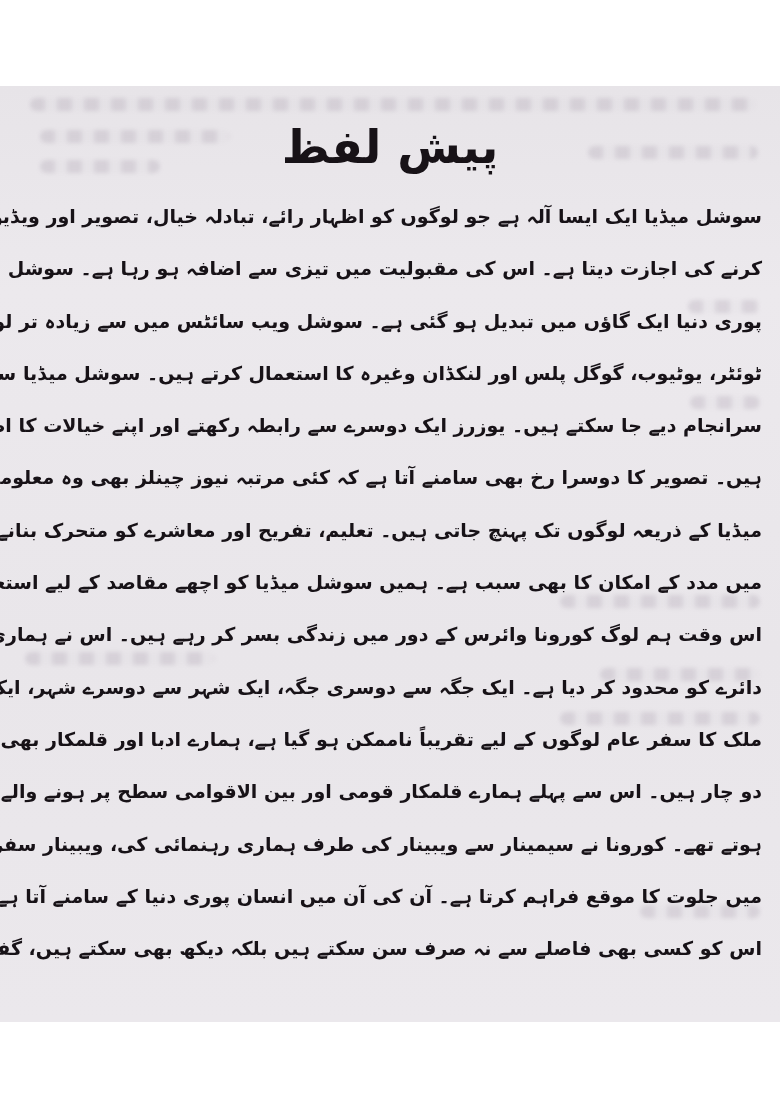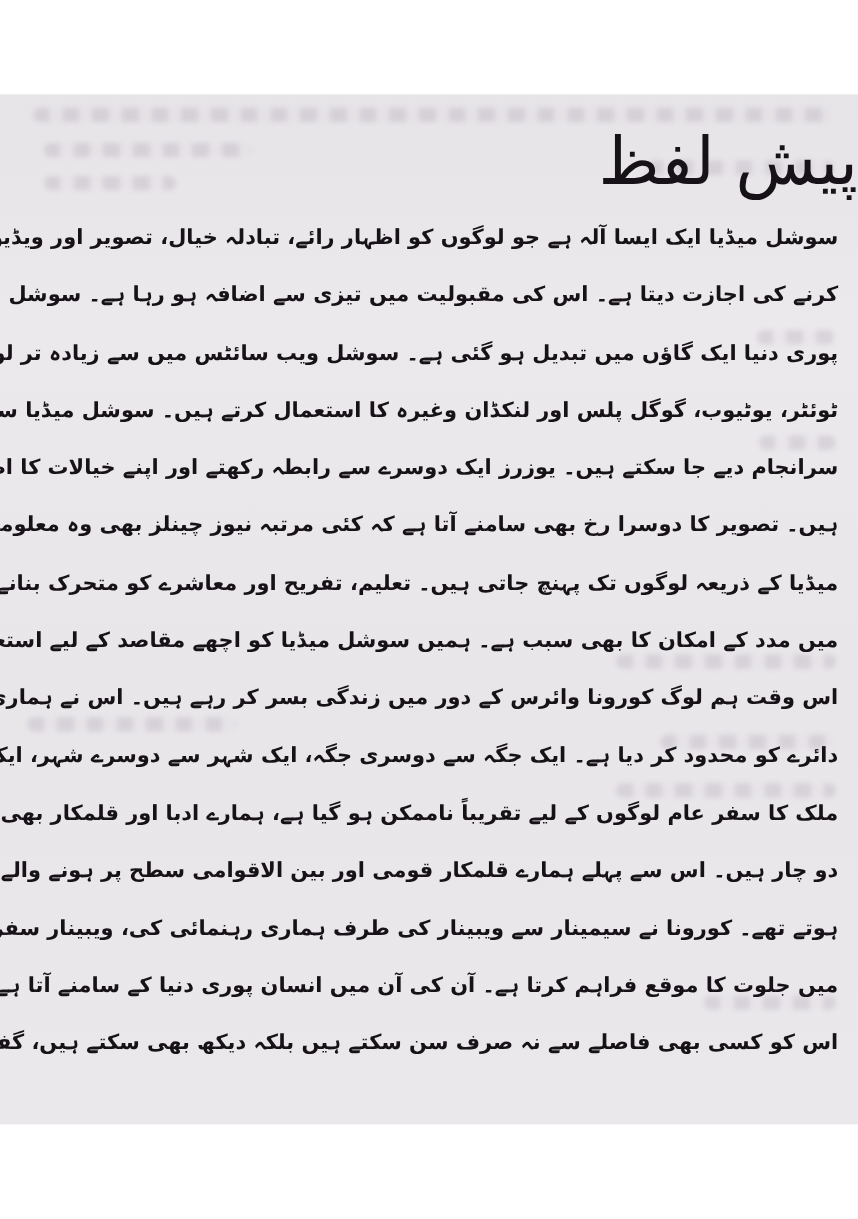--- a/index.html
+++ b/index.html
@@ -15,22 +15,22 @@
     background:linear-gradient(180deg,#e7e4e8 0%,#ece9ed 22%,#e9e6ea 60%,#ebe8ec 100%);
   }
   
   .ghost{
     position:absolute;height:13px;border-radius:7px;
     background:repeating-linear-gradient(90deg,rgba(118,102,126,0.16) 0 15px,rgba(118,102,126,0.02) 15px 27px);
     filter:blur(2.2px);
   }
   .title{
     position:absolute;top:104px;left:0;right:0;height:86px;line-height:86px;
-    direction:rtl;
-    font-size:60px;font-weight:normal;color:var(--ink,#171217);
+    text-align:center;direction:rtl;
+    font-size:46px;font-weight:bold;color:var(--ink,#171217);
   }
   .body-text{
     position:absolute;top:190px;left:18px;right:18px;direction:rtl;
   }
   .line{
     height:52.3px;line-height:52px;
     font-size:19px;font-weight:bold;color:var(--ink,#171217);
     text-align:justify;text-align-last:justify;
     white-space:nowrap;overflow:visible;
   }

